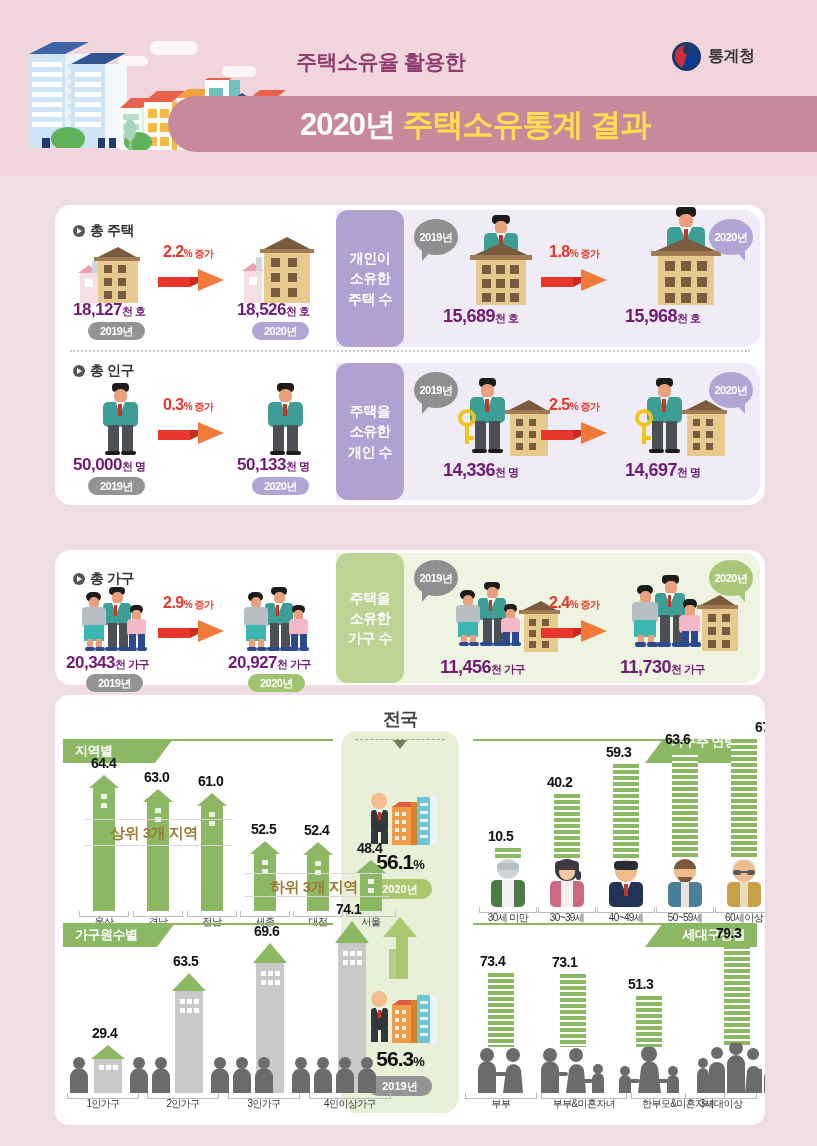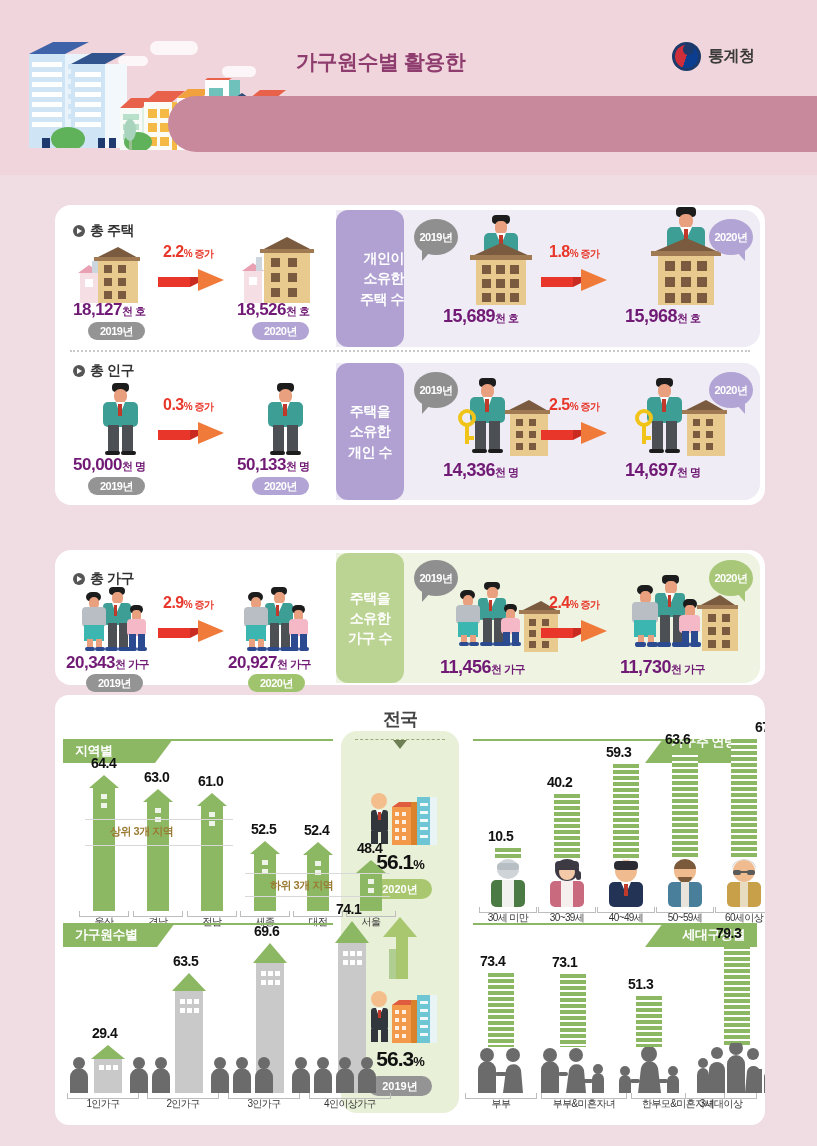--- a/index.html
+++ b/index.html
@@ -109,21 +109,21 @@
   .sec-head.right { background:#8cb864; padding-right:12px; padding-left:26px;
     clip-path: polygon(18px 0, 100% 0, 100% 100%, 0 100%); justify-content:flex-end; }
   .sec-rule { position:absolute; height:2px; background:#8cb864; }
 
   .bar-num { position:absolute; font-size:14px; font-weight:bold; color:#111; letter-spacing:-0.5px; }
   .bar-cat { position:absolute; font-size:10px; color:#333; text-align:center; letter-spacing:-0.6px; white-space:nowrap; }
   .cat-bracket { position:absolute; border:1px solid #bdbdbd; border-top:none; height:6px; }
   .gbar-striped { position:absolute;
     background: repeating-linear-gradient(to bottom, #8cb864 0 4px, #ffffff 4px 6px); }
 
-  .annot { position:absolute; font-size:11px; font-weight:bold; color:#9a7b33; letter-spacing:-0.5px; }
+  .annot { position:absolute; font-size:15px; font-weight:bold; color:#9a7b33; letter-spacing:-0.5px; }
   .annot-line { position:absolute; height:1px; background:#d8d8d8; }
 
   .center-col { position:absolute; left:286px; top:36px; width:118px; height:382px;
     background:#e9f0d8; border-radius:16px; }
   .center-title { position:absolute; width:118px; text-align:center; top:12px;
     font-size:18px; font-weight:bold; color:#444; letter-spacing:-1px; }
   .center-dash { position:absolute; left:14px; top:44px; width:90px; border-top:1px dashed #9aaa7a; }
   .center-caret { position:absolute; left:52px; top:45px; width:0; height:0;
     border-left:7px solid transparent; border-right:7px solid transparent; border-top:9px solid #6f7f55; }
   .center-val { position:absolute; width:118px; text-align:center; font-size:21px; font-weight:bold; color:#111; letter-spacing:-1px; }
@@ -246,31 +246,35 @@
           <rect x="172" y="50" width="5" height="5"></rect>
           <rect x="181" y="50" width="5" height="5"></rect>
         </g>
       <rect x="176" y="60" width="8" height="12" fill="#8a6a52"></rect>
       <ellipse cx="18" cy="64" rx="14" ry="10" fill="#5fb15a"></ellipse>
       <rect x="9" y="52" width="3" height="20" fill="#9bbf8e"></rect>
       <ellipse cx="10" cy="52" rx="6" ry="11" fill="#a8d3bd"></ellipse>
     </svg>
 
     <div class="title-pill"></div>
-    <div class="kicker">가구원수별 활용한</div>
+    <div class="kicker">주택소유율 활용한</div>
+    <div class="maintitle">
+      <span>2020년</span>
+      <span class="hl">주택소유통계 결과</span>
+    </div>
     <div class="logo-wrap">
       <div class="logo-mark"></div>
       <div class="logo-text">통계청</div>
     </div>
   </div>
 
   <div class="panel" style="left:55px;top:205px;width:710px;height:300px;"></div>
 
   <div class="subpanel purple" style="left:336px;top:210px;width:424px;height:137px;"></div>
-  <div class="sidelabel purple" style="left:336px;top:210px;width:68px;height:137px;border-radius:12px;align-items:flex-end;">
+  <div class="sidelabel purple" style="left:336px;top:210px;width:68px;height:137px;border-radius:12px;">
     <span>개인이</span>
     <span>소유한</span>
     <span>주택 수</span>
   </div>
 
   <div class="bullet-label" style="left:73px;top:222px;">
     <span class="bullet-dot"></span>
     <span>총 주택</span>
   </div>
 

